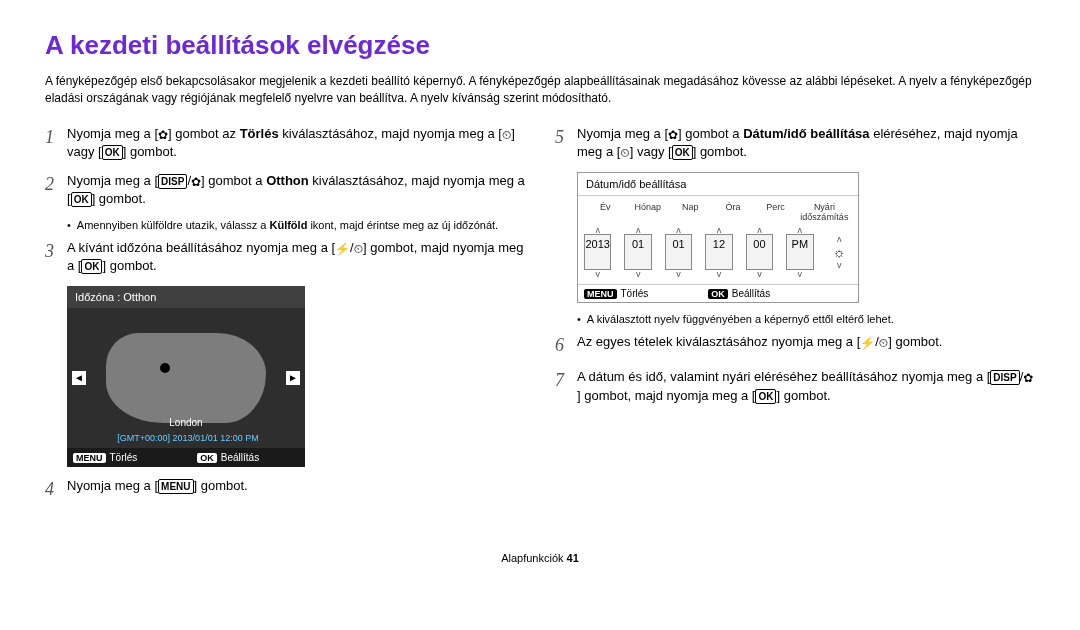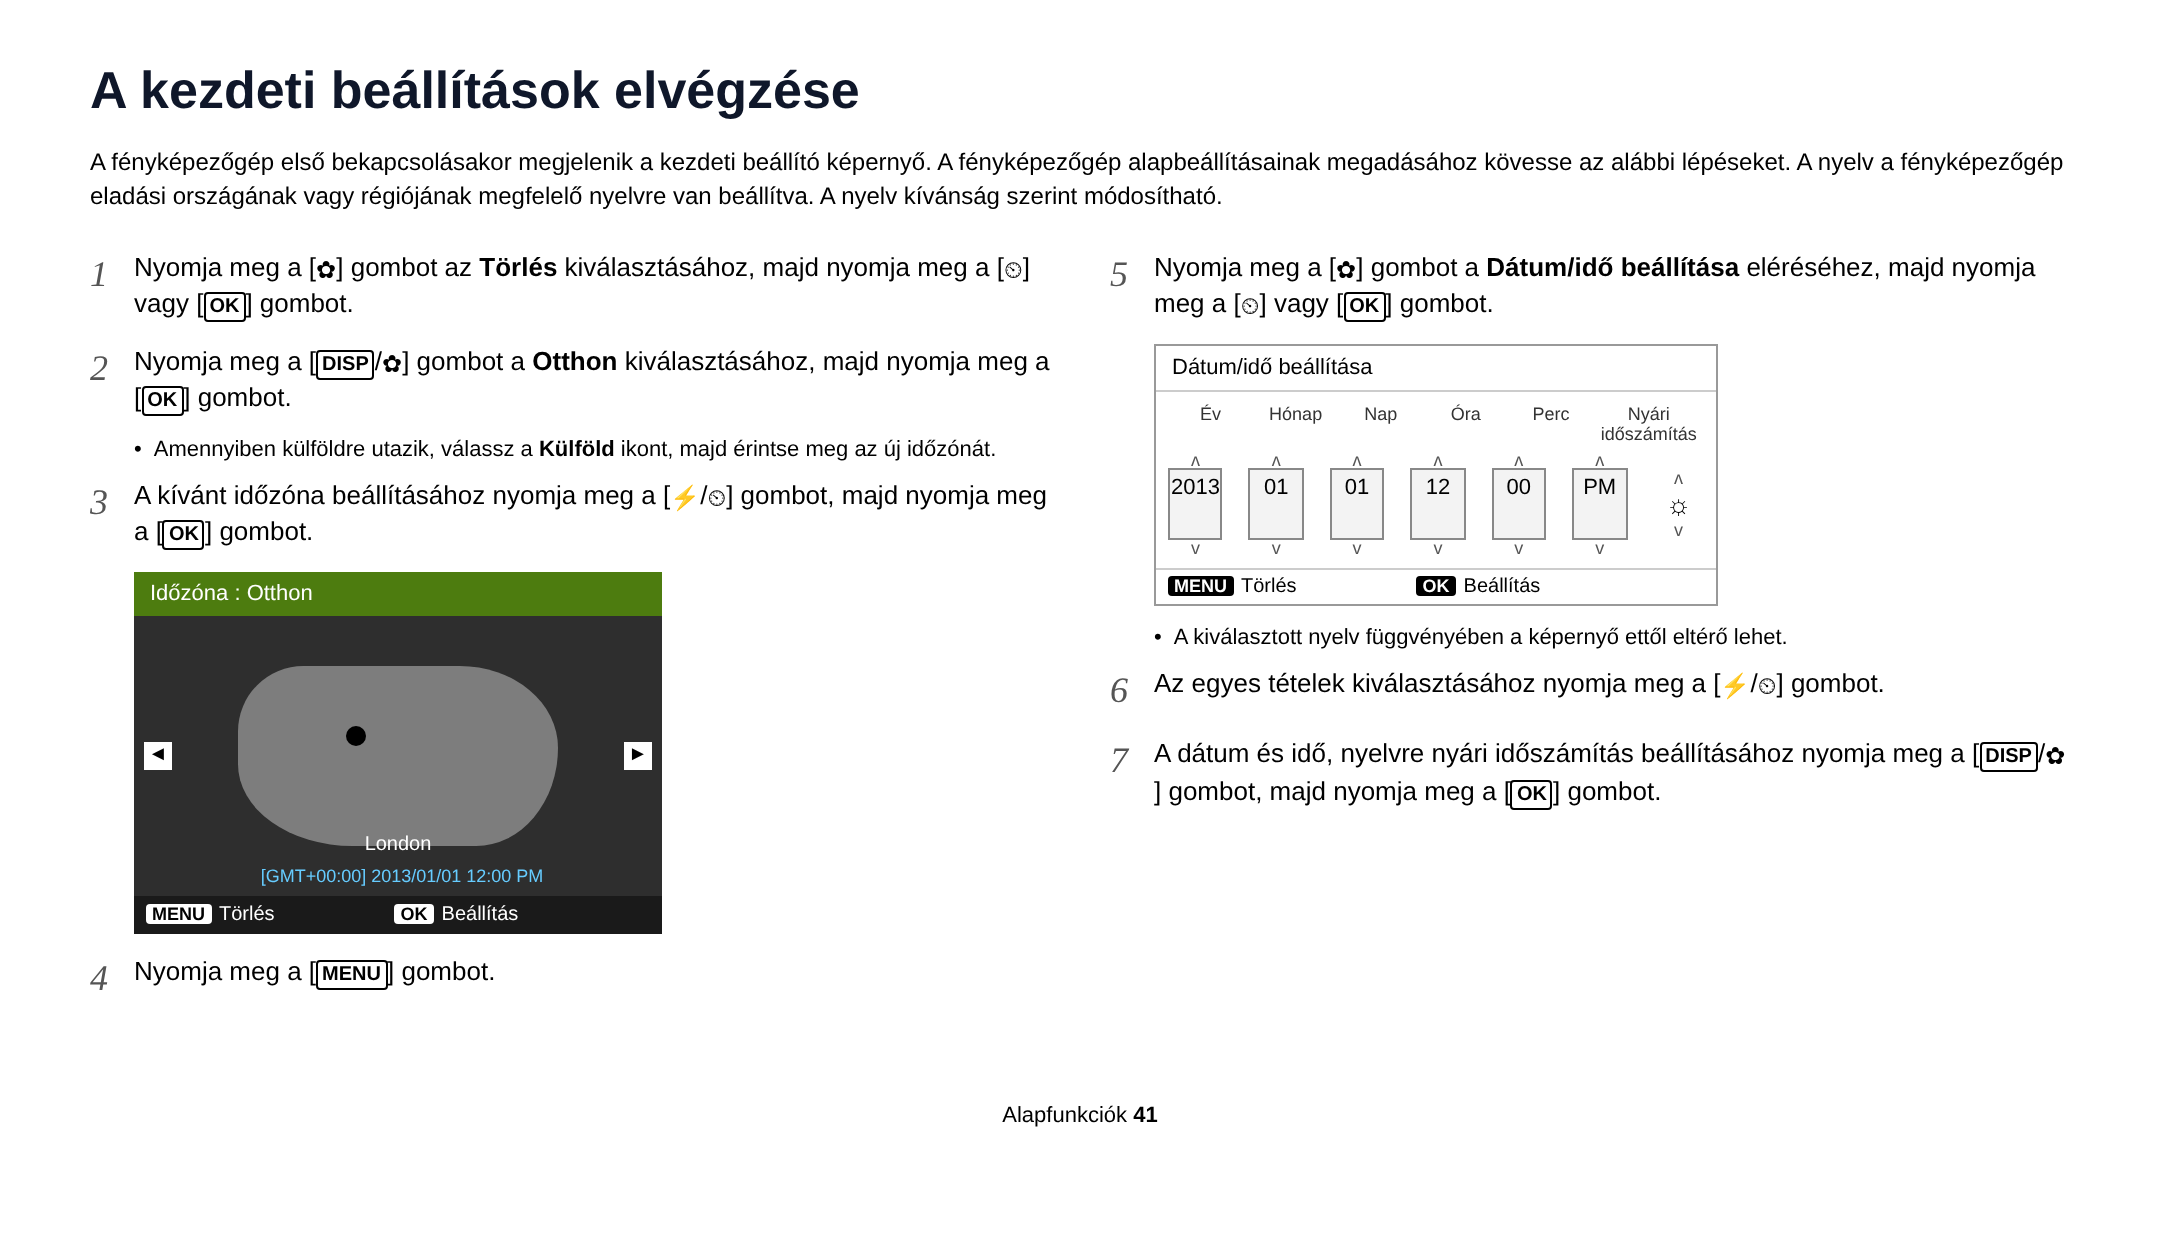--- a/index.html
+++ b/index.html
@@ -7,21 +7,21 @@
     width: 1080px;
     height: 630px;
     margin: 0;
     padding: 30px 45px 10px 45px;
     box-sizing: border-box;
     background: #fff;
     color: #000;
     font-size: 13px;
   }
   h1 {
-    color: #0f172a;
+    color: #6d28d9;
     font-size: 26px;
     font-weight: bold;
     margin: 0 0 10px 0;
   }
   .intro {
     font-size: 12px;
     line-height: 1.4;
     margin-bottom: 18px;
   }
   .cols {
@@ -74,23 +74,23 @@
   }
   .glyph.flower::before { content:"✿"; }
   .glyph.timer::before { content:"⏲"; }
   .glyph.flash::before { content:"⚡"; }
   .sym-ok { font-family: Arial; font-weight:bold; font-size:10px;}
   .sym-disp { font-family: Arial; font-weight:bold; font-size:10px;}
   .sym-menu { font-family: Arial; font-weight:bold; font-size:10px;}
 
   
   .tz-panel {
-    background:#4d7c0f;
+    background:#404040;
     color:#fff;
-    width: 264px;
+    width: 238px;
     margin-left: 22px;
     margin-top:4px;
     margin-bottom:10px;
     font-size:11px;
   }
   .tz-title { padding:5px 8px; }
   .tz-body {
     background:#2e2e2e;
     position:relative;
     height:140px;
@@ -292,21 +292,21 @@
     <div class="step">
       <div class="step-num">6</div>
       <div class="step-body">
         <span>Az egyes tételek kiválasztásához nyomja meg a [</span><span class="glyph flash"></span>/<span class="glyph timer"></span><span>] gombot.</span>
       </div>
     </div>
 
     <div class="step">
       <div class="step-num">7</div>
       <div class="step-body">
-        <span>A dátum és idő, nyelvre nyári időszámítás beállításához nyomja meg a [</span><span class="icon-box sym-disp">DISP</span>/<span class="glyph flower"></span><span>] gombot, majd nyomja meg a [</span><span class="icon-box sym-ok">OK</span><span>] gombot.</span>
+        <span>A dátum és idő, valamint nyári eléréséhez beállításához nyomja meg a [</span><span class="icon-box sym-disp">DISP</span>/<span class="glyph flower"></span><span>] gombot, majd nyomja meg a [</span><span class="icon-box sym-ok">OK</span><span>] gombot.</span>
       </div>
     </div>
 
   </div>
 </div>
 
 <div class="footer">
   <span>Alapfunkciók</span>&nbsp;<b>41</b>
 </div>
 

